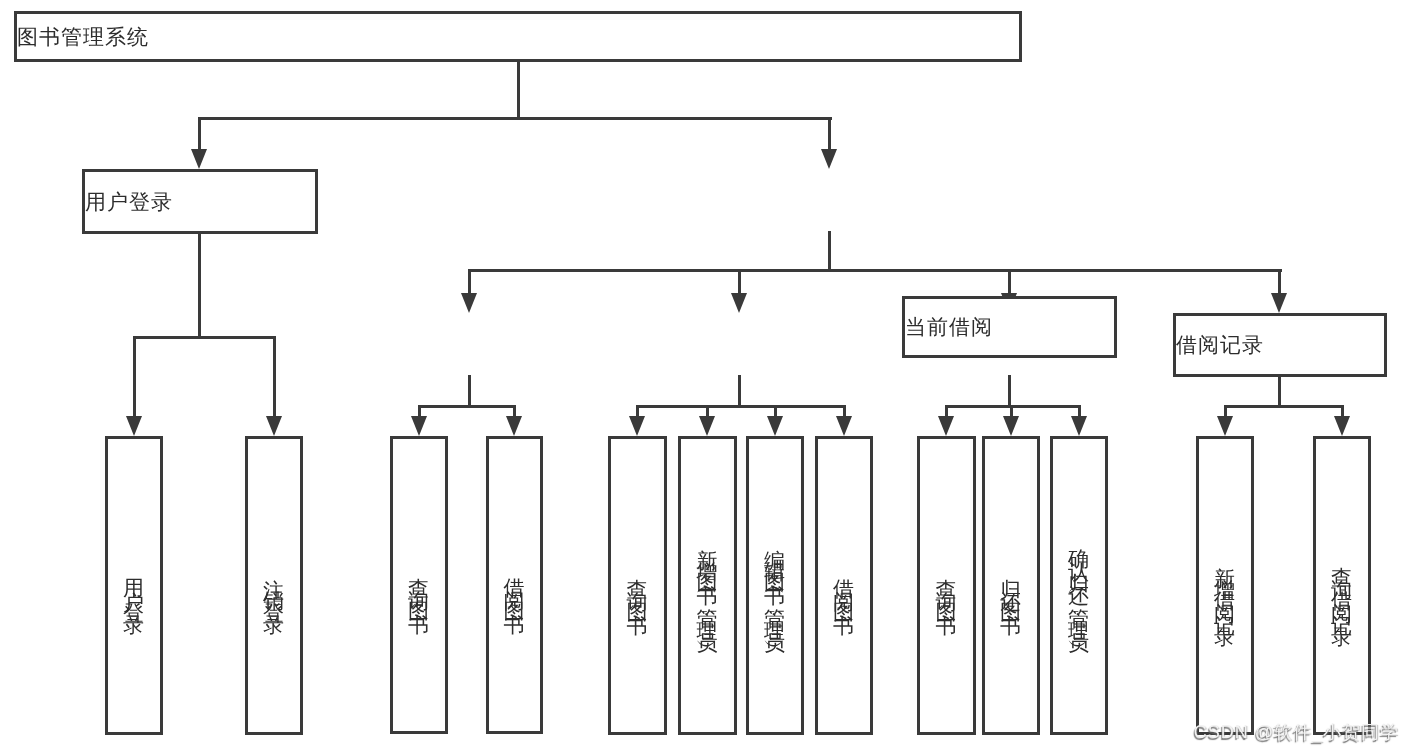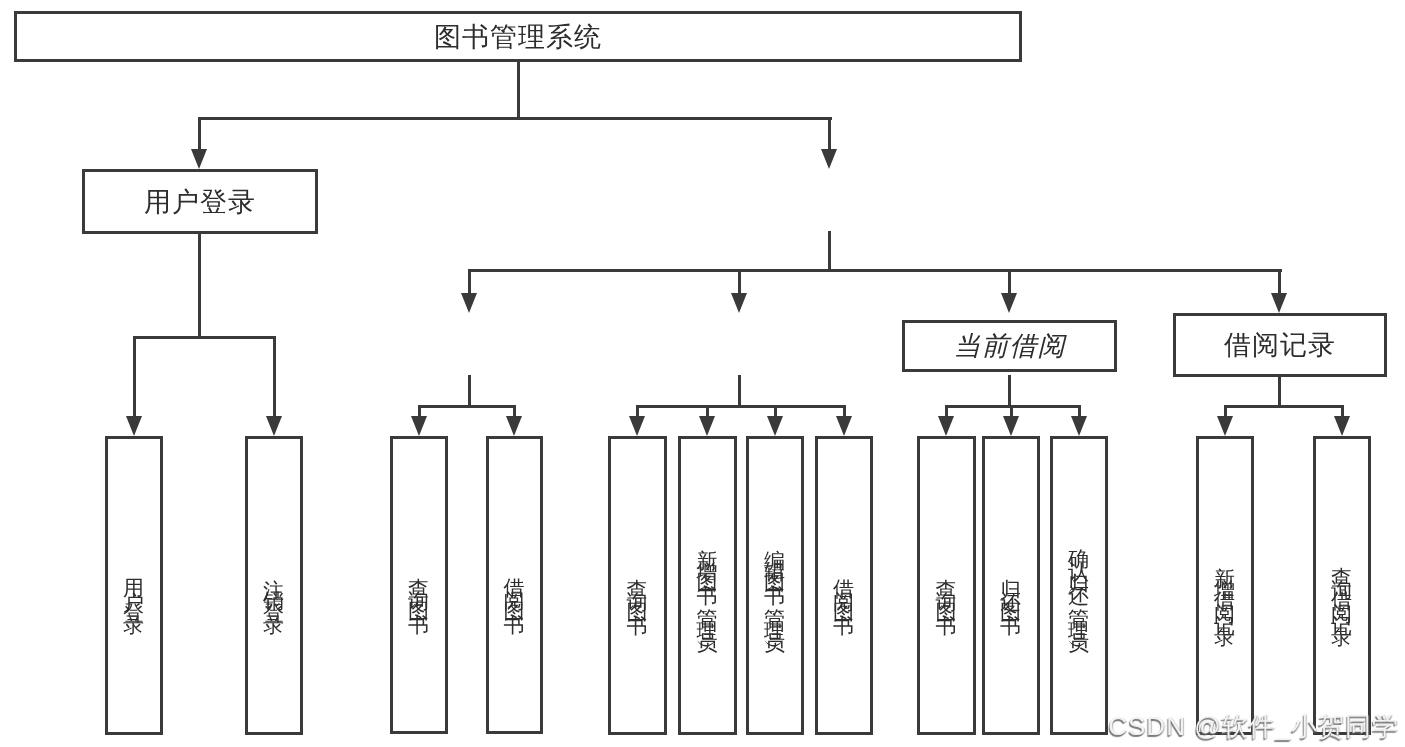--- a/index.html
+++ b/index.html
@@ -5,43 +5,43 @@
   html,body{margin:0;padding:0;background:#fff;}
   #canvas{
     position:relative;width:1405px;height:747px;overflow:hidden;
     background:var(--bg,#ffffff);
     font-family:"Liberation Sans","DejaVu Sans",sans-serif;
     color:var(--text,#2d2d2d);
   }
   .box{
     position:absolute;box-sizing:border-box;background:#fff;
     border:3px solid var(--line,#3a3a3a);
-    display:flex;align-items:center;justify-content:center;
-    font-size:27px;letter-spacing:1px;white-space:nowrap;
+    display:flex;align-items:center;
+    font-size:21px;letter-spacing:1px;white-space:nowrap;
   }
   .vbox{
     position:absolute;box-sizing:border-box;background:#fff;
     border:3px solid var(--line,#3a3a3a);
     display:flex;align-items:center;justify-content:center;
   }
   .vtext{
     writing-mode:vertical-rl;text-orientation:mixed;
     font-size:21px;line-height:1;letter-spacing:12px;
   }
   .hline,.vline{position:absolute;background:var(--line,#3a3a3a);}
   .hline{height:3px;}
   .vline{width:3px;}
   .arrow{
     position:absolute;width:0;height:0;
     border-left:8px solid transparent;border-right:8px solid transparent;
     border-top:20px solid var(--line,#3a3a3a);
   }
   .watermark{
     position:absolute;right:6px;bottom:3px;
-    font-size:26px;letter-spacing:1px;
+    font-size:18px;letter-spacing:1px;
     color:#f2f2f2;
     text-shadow:-1px 2px 1px rgba(100,100,100,0.85), 1px 1px 1px rgba(120,120,120,0.5);
     white-space:nowrap;
   }
 </style>
 </head>
 <body>
 
 <div id="canvas" style="--line: #3a3a3a; --text: #2d2d2d; --bg: #ffffff;">
 
@@ -71,21 +71,21 @@
   <div class="hline" style="left:468px;top:269px;width:814px;"></div>
   <div class="vline" style="left:468px;top:269px;height:27px;"></div>
   <div class="arrow" style="left:461px;top:293px;"></div>
   <div class="vline" style="left:738px;top:269px;height:27px;"></div>
   <div class="arrow" style="left:731px;top:293px;"></div>
   <div class="vline" style="left:1008px;top:269px;height:27px;"></div>
   <div class="arrow" style="left:1001px;top:293px;"></div>
   <div class="vline" style="left:1278px;top:269px;height:27px;"></div>
   <div class="arrow" style="left:1271px;top:293px;"></div>
 
-  <div class="box" style="left:902px;top:320px;width:215px;height:52px;font-style:italic;">
+  <div class="box" style="left:902px;top:296px;width:215px;height:62px;">
     <span>当前借阅</span>
   </div>
   <div class="box" style="left:1173px;top:313px;width:214px;height:64px;">
     <span>借阅记录</span>
   </div>
 
   <div class="vline" style="left:468px;top:375px;height:33px;"></div>
   <div class="hline" style="left:418px;top:405px;width:98px;"></div>
   <div class="vline" style="left:418px;top:405px;height:13px;"></div>
   <div class="arrow" style="left:411px;top:416px;"></div>

